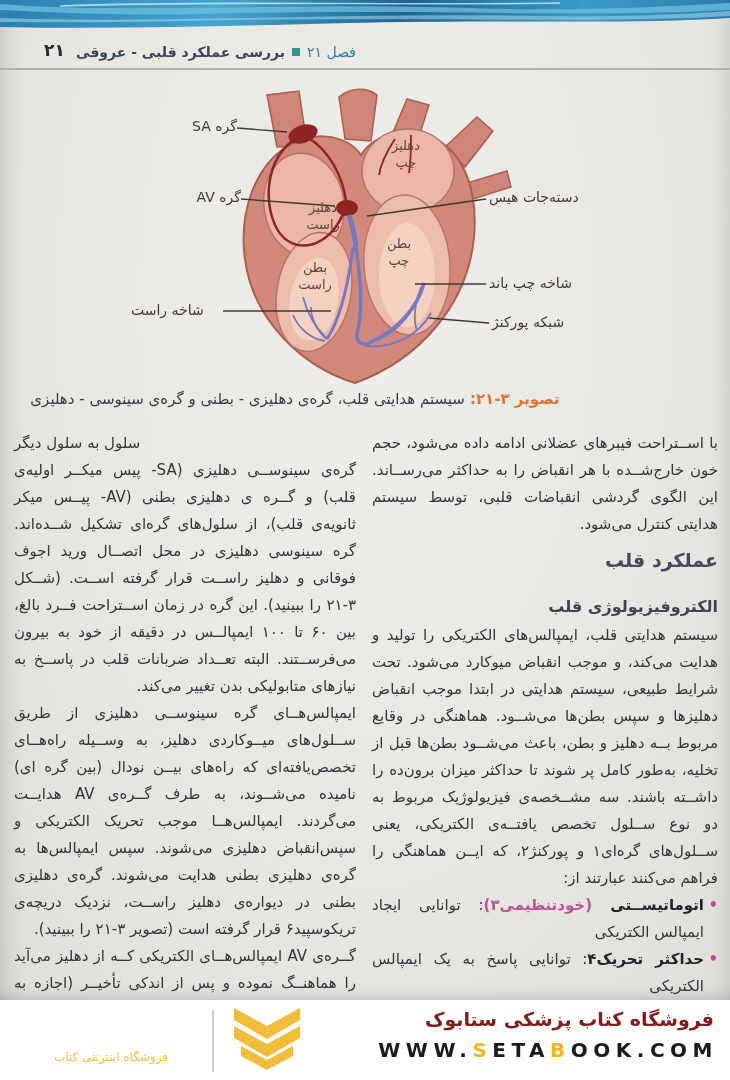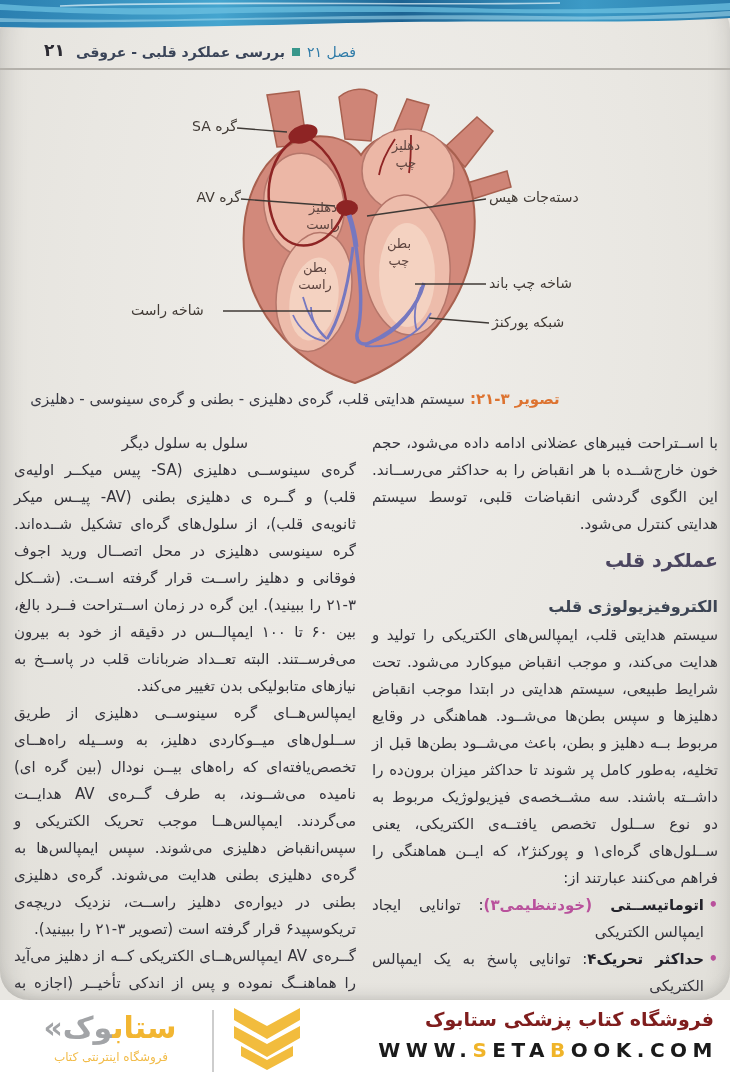--- a/index.html
+++ b/index.html
@@ -9,21 +9,20 @@
     font-family:"DejaVu Sans",sans-serif;
     -webkit-font-smoothing:antialiased;
   }
   
   .page{
     position:absolute;top:0;left:0;width:730px;height:1000px;
     background:radial-gradient(ellipse at 50% 30%, #f0eeea 0%, #e9e7e2 55%, #e1dfd9 100%);
     box-shadow:inset 22px 0 30px -24px rgba(0,0,0,.20),
                inset -18px 0 26px -20px rgba(0,0,0,.16),
                inset 0 -14px 18px -14px rgba(0,0,0,.18);
-    border-radius:29px;
   }
   
   .wave{position:absolute;top:0;left:0;z-index:5;display:block}
   
   .pagenum{position:absolute;left:44px;top:40px;font-size:17px;font-weight:bold;color:#2c2b33;z-index:2}
   .chapter{position:absolute;left:76px;top:42px;direction:rtl;white-space:nowrap;z-index:2}
   .chapter .ch-label{color:#2e7ba8;font-weight:normal;font-size:14px}
   .chapter .ch-square{display:inline-block;width:8px;height:8px;background:#38978b;margin:0 7px 1px 7px;vertical-align:middle}
   .chapter .ch-title{color:#3a4458;font-weight:bold;font-size:14px}
   .hdr-rule{position:absolute;left:0;top:68px;width:730px;height:2px;background:#b4b1ab;z-index:2}
@@ -32,21 +31,21 @@
   .fig-label{position:absolute;direction:rtl;font-size:14px;color:#413a35;white-space:nowrap}
   .fig-label.la{left:474px;text-align:center}
   .chamber{position:absolute;direction:rtl;text-align:center;font-size:13px;line-height:17px;color:#5d443f;white-space:pre-line}
   .caption{position:absolute;left:0;top:390px;width:590px;text-align:center;direction:rtl;font-size:15px;color:#3a3a44;z-index:2}
   .cap-label{color:#dd7330;font-weight:bold;margin-left:5px}
   
   .col{position:absolute;top:430px;direction:rtl;text-align:justify;font-size:15px;line-height:27px;color:#35343c;z-index:2}
   .col p{margin:0}
   .col-left{left:14px;width:342px}
   .col-right{right:12px;width:346px}
-  .runover{text-align:center}
+  .runover{text-align:left}
   h1.sec{font-size:19px;line-height:32px;font-weight:bold;color:#4c4660;margin:6px 0 8px;text-align:right}
   h2.sec{font-size:16px;line-height:26px;font-weight:bold;color:#3d4554;margin:18px 0 2px;text-align:right}
   .bullet{position:relative;padding-right:14px}
   .bdot{position:absolute;right:0;top:0;color:#b9519c;font-weight:bold}
   .bterm{font-weight:bold;color:#23232b}
   .bpink{font-weight:bold;color:#b9519c}
   .footnotes{margin-top:10px;border-top:2px solid #8a4a52;padding-top:5px;direction:ltr;text-align:left;
              font-family:"Liberation Serif",serif;font-size:14px;line-height:21px;color:#26262a}
   
   .footer{position:absolute;left:0;top:1000px;width:730px;height:80px;background:#ffffff;z-index:4}
@@ -190,23 +189,20 @@
     </linearGradient>
   </defs>
   <path d="M0,0 H730 V18 C640,24 520,20 400,22 C280,24 140,30 0,27 Z" fill="url(#gwave)"></path>
   <path d="M0,4 C120,14 300,2 470,8 C580,12 670,6 730,3 V10 C600,18 400,8 200,14 C120,16 50,12 0,10 Z" fill="#6cc0e0" opacity="0.75"></path>
   <path d="M0,18 C150,24 350,12 540,16 C620,18 700,13 730,11 V16 C600,24 380,16 180,21 C100,23 40,22 0,22 Z" fill="#a7dcef" opacity="0.55"></path>
   <path d="M60,6 C220,0 400,6 560,3" stroke="#e8f6fb" stroke-width="1.6" fill="none" opacity="0.7"></path>
 </svg>
 
 <div class="footer">
   <div class="logo-block">
-    <div class="wordmark">
-      <span class="wm-yellow">ستاب</span><span class="wm-gray">وک</span><span class="wm-gray" style="direction:ltr;unicode-bidi:bidi-override">«</span>
-    </div>
     <div class="tagline">فروشگاه اینترنتی کتاب</div>
     <div class="logo-divider"></div>
     <svg class="emblem" width="78" height="66" viewBox="0 0 78 66">
       <g fill="#f2bc3d">
         <path d="M6,0 L39,18 L72,0 L72,12 L39,31 L6,12 Z"></path>
         <path d="M6,18 L39,36 L72,18 L72,30 L39,49 L6,30 Z"></path>
         <path d="M13,38 L39,52 L65,38 L65,48 L39,62 L13,48 Z"></path>
       </g>
     </svg>
   </div>

